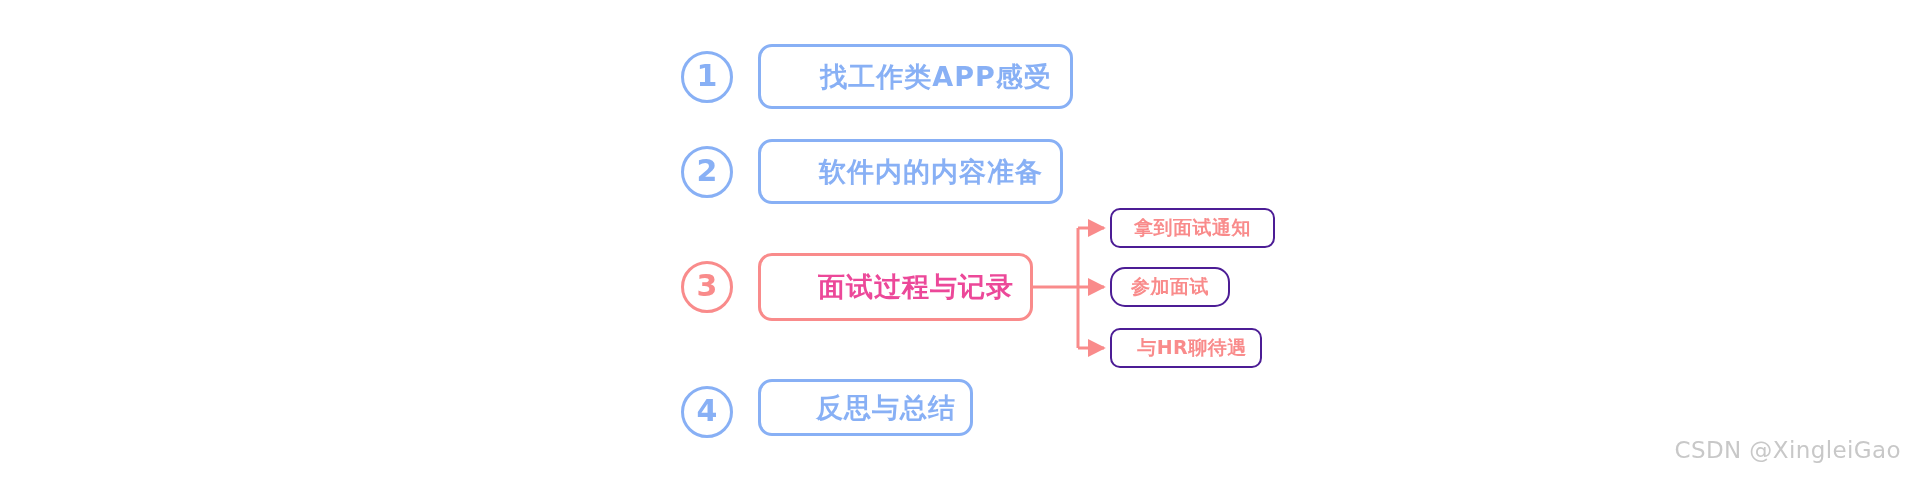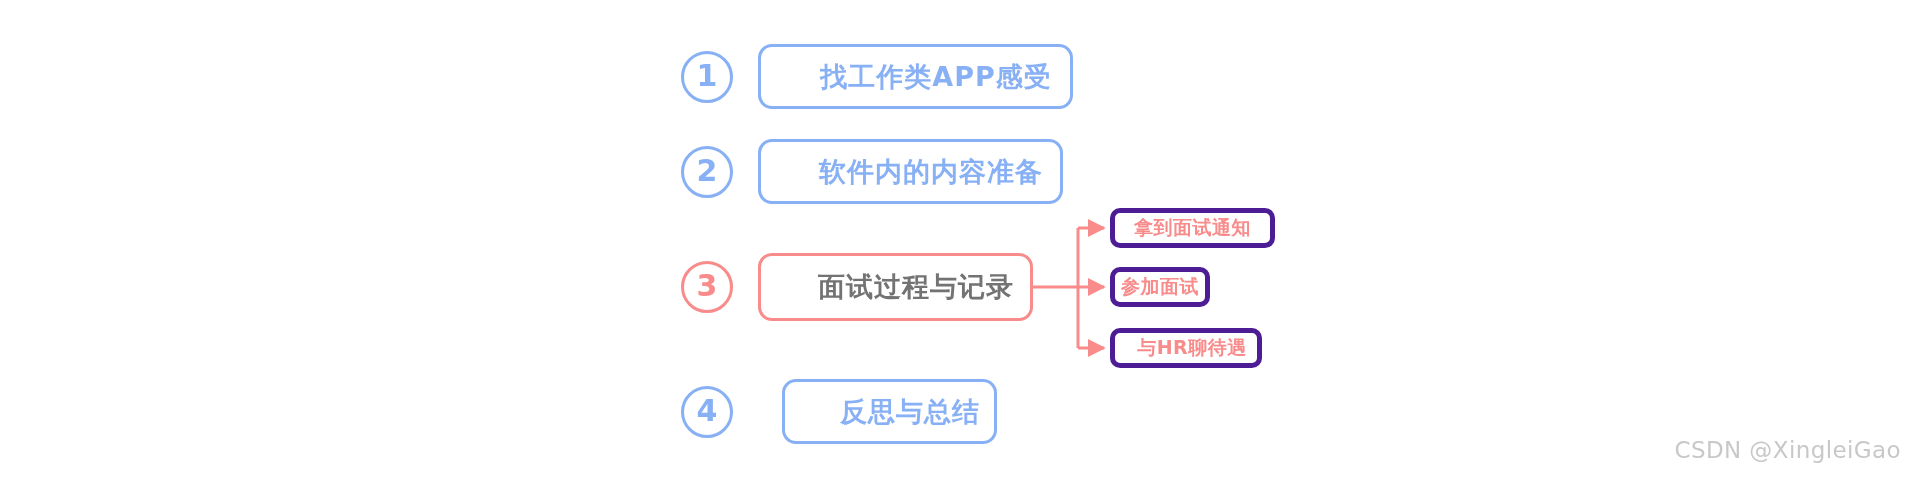--- a/index.html
+++ b/index.html
@@ -61,28 +61,28 @@
     justify-content: center;
     color: #88B0F5;
     font-size: 27px;
     font-weight: 700;
     letter-spacing: 1px;
     white-space: nowrap;
     padding-left: 41px;
   }
   .node-box.accent {
     border-color: #F98B8B;
-    color: #737373;
+    color: #ec4899;
   }
 
   
   .sub-box {
     position: absolute;
     box-sizing: border-box;
-    border: 5px solid #4c1d95;
+    border: 2px solid #4c1d95;
     border-radius: 10px;
     background: #ffffff;
     display: flex;
     align-items: center;
     justify-content: center;
     color: #F98B8B;
     font-size: 19px;
     font-weight: 700;
     letter-spacing: 0.5px;
     white-space: nowrap;
@@ -151,30 +151,30 @@
     <span class="num">3</span>
   </div>
   <div class="node-box accent" style="left:758px; top:253px; width:275px; height:68px;">
     <span>面试过程与记录</span>
   </div>
 
   <div class="sub-box" style="left:1110px; top:208px; width:165px; height:40px;">
     <span>拿到面试通知</span>
   </div>
 
-  <div class="sub-box" style="left:1110px; top:267px; width:100px; height:40px;">
+  <div class="sub-box" style="left:1110px; top:267px; width:120px; height:40px;border-radius:15px;">
     <span>参加面试</span>
   </div>
 
   <div class="sub-box" style="left:1110px; top:328px; width:152px; height:40px;padding-left:12px;">
     <span>与HR聊待遇</span>
   </div>
 
   <div class="step-circle" style="left:681px; top:386px;">
     <span class="num">4</span>
   </div>
-  <div class="node-box" style="left:758px; top:379px; width:215px; height:65px;margin-left:24px;">
+  <div class="node-box" style="left:758px; top:379px; width:215px; height:57px;">
     <span>反思与总结</span>
   </div>
 
   <div id="watermark">CSDN @XingleiGao</div>
 
 </div>
 
 </body></html>

